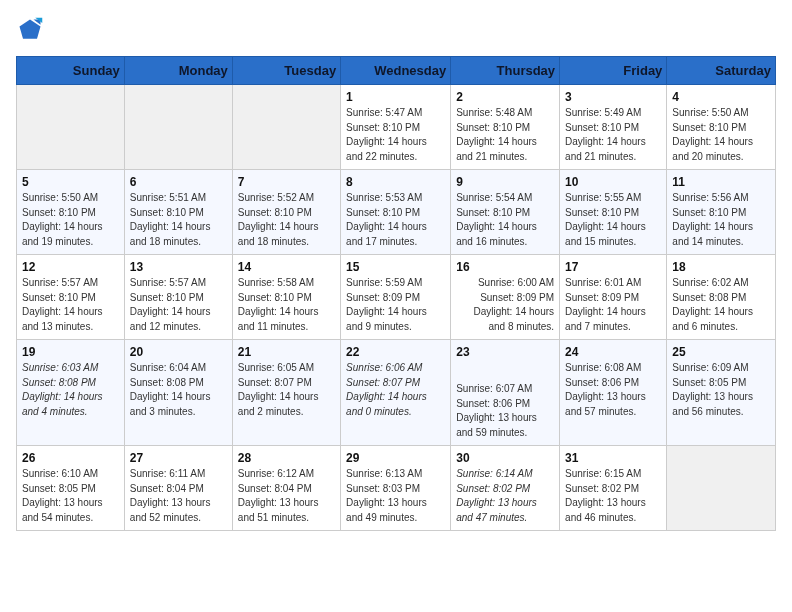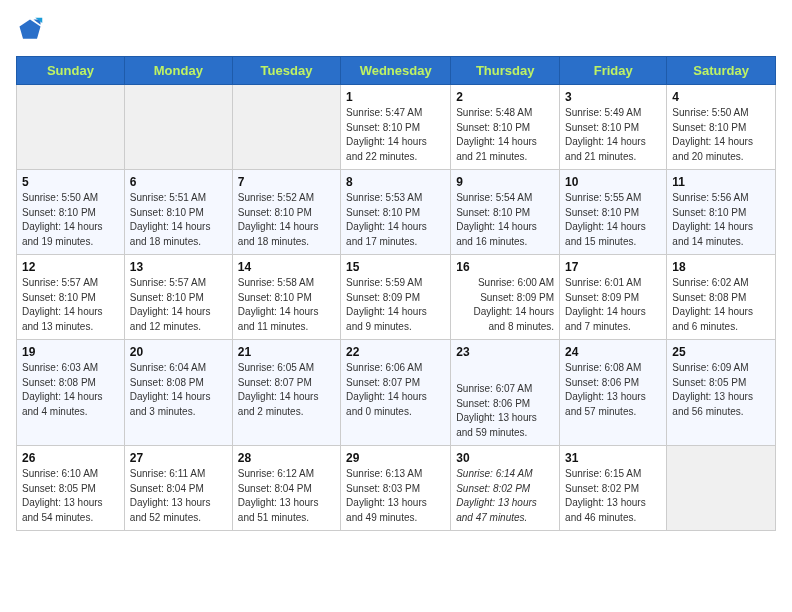--- a/index.html
+++ b/index.html
@@ -47,24 +47,24 @@
       font-size: 14px;
       color: #444;
     }
     .calendar {
       width: 100%;
       border-collapse: collapse;
       border: 1px solid #ccc;
     }
     .calendar th {
       background-color: #2a6fc9;
-      color: #bef264;
+      color: #0f172a;
       font-size: 13px;
       padding: 6px 4px;
-      text-align: center;
+      text-align: right;
       border: 1px solid #1e5baa;
       font-weight: bold;
     }
     .calendar td {
       vertical-align: top;
       padding: 5px 5px;
       border: 1px solid #ccc;
       font-size: 10.5px;
       color: #222;
       width: 113px;
@@ -257,42 +257,42 @@
           <div class="day-num">18</div>
           <div class="day-info" style="white-space: pre-line;">Sunrise: 6:02 AM
 Sunset: 8:08 PM
 Daylight: 14 hours
 and 6 minutes.</div>
         </td>
       </tr>
       <tr>
         <td>
           <div class="day-num">19</div>
-          <div class="day-info" style="white-space: pre-line;">Sunrise: 6:03 AM
+          <div class="day-info" style="white-space: pre-line; font-style: italic;">Sunrise: 6:03 AM
 Sunset: 8:08 PM
 Daylight: 14 hours
 and 4 minutes.</div>
         </td>
         <td>
           <div class="day-num">20</div>
           <div class="day-info" style="white-space: pre-line;">Sunrise: 6:04 AM
 Sunset: 8:08 PM
 Daylight: 14 hours
 and 3 minutes.</div>
         </td>
         <td>
           <div class="day-num">21</div>
           <div class="day-info" style="white-space: pre-line;">Sunrise: 6:05 AM
 Sunset: 8:07 PM
 Daylight: 14 hours
 and 2 minutes.</div>
         </td>
         <td>
           <div class="day-num">22</div>
-          <div class="day-info" style="white-space: pre-line;">Sunrise: 6:06 AM
+          <div class="day-info" style="white-space: pre-line; font-style: italic;">Sunrise: 6:06 AM
 Sunset: 8:07 PM
 Daylight: 14 hours
 and 0 minutes.</div>
         </td>
         <td>
           <div class="day-num">23</div>
           <div class="day-info" style="white-space: pre-line; margin-top: 23px;">Sunrise: 6:07 AM
 Sunset: 8:06 PM
 Daylight: 13 hours
 and 59 minutes.</div>

